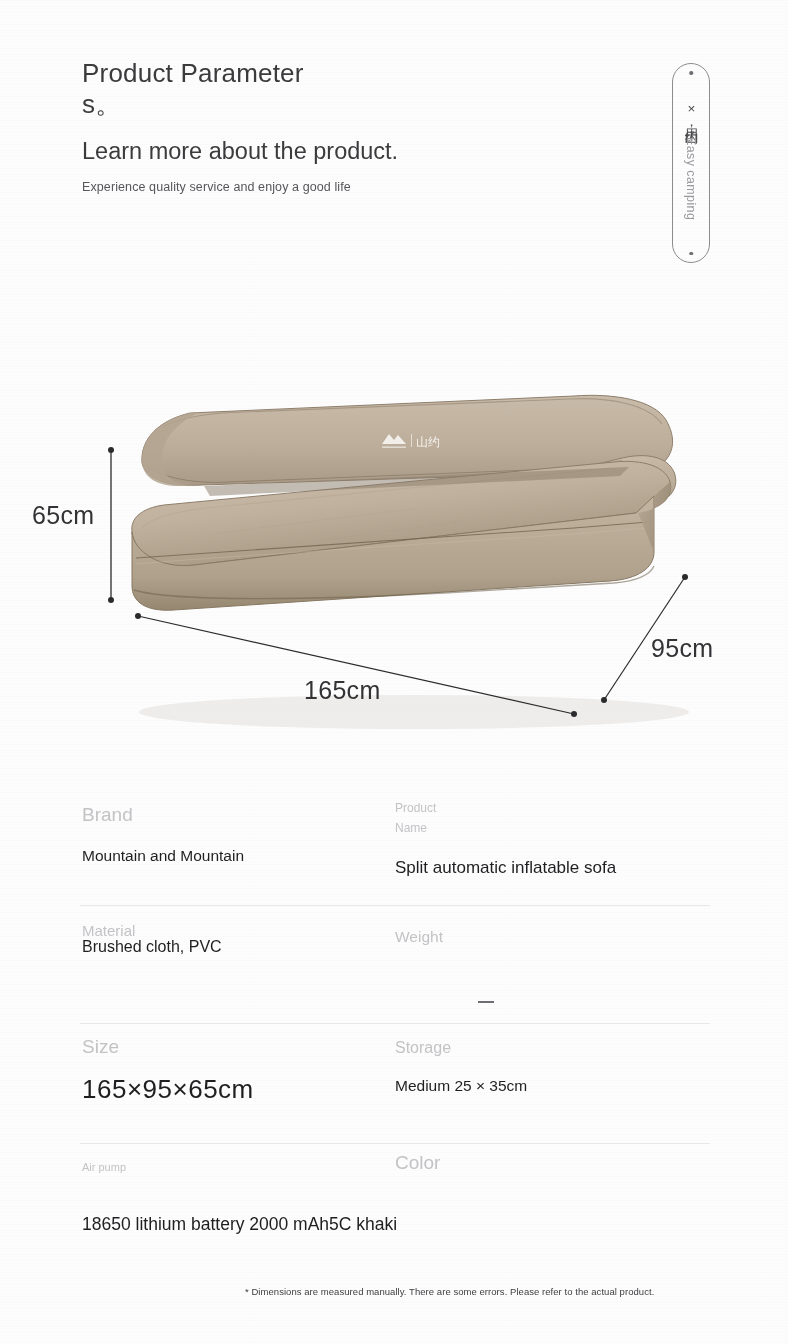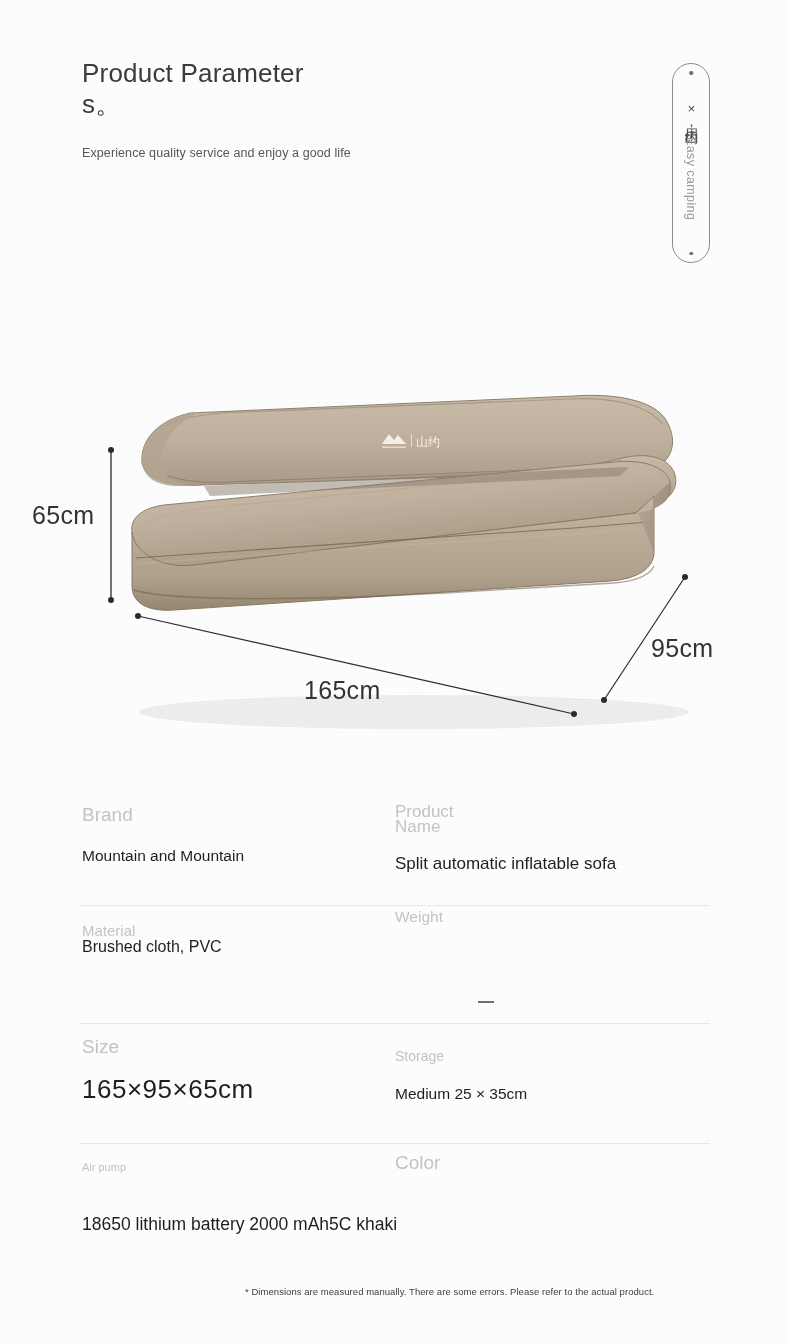--- a/index.html
+++ b/index.html
@@ -45,21 +45,21 @@
   .h-sub {
     margin-top:16px;
     font-size:23.5px;
     line-height:30px;
     color:#3b3b3d;
     font-weight:400;
     max-width:352px;
   }
 
   .h-tag {
-    margin-top:25px;
+    margin-top:13px;
     font-size:12.5px;
     line-height:16px;
     color:#56565a;
     letter-spacing:0.1px;
   }
 
   
   #badge {
     position:absolute;
     left:672px; top:63px;
@@ -133,31 +133,31 @@
   }
   .spec-val {
     color:#1f1f21;
     font-weight:400;
     white-space:nowrap;
   }
 
   
   .r0 .left  .spec-key { font-size:19px; line-height:22px; margin-top:14px; }
   .r0 .left  .spec-val { font-size:15.5px; margin-top:21px; }
-  .r0 .right .spec-key { font-size:17px;  line-height:15px; margin-top:14px; }
+  .r0 .right .spec-key { font-size:12px;  line-height:20px; margin-top:8px; }
   .r0 .right .spec-val { font-size:17px;  margin-top:20px; }
 
   .r1 .left  .spec-key { font-size:15px; margin-top:16px; }
   .r1 .left  .spec-val { font-size:16px; }
-  .r1 .right .spec-key { font-size:15.5px; margin-top:2px; }
+  .r1 .right .spec-key { font-size:15.5px; margin-top:22px; }
   .r1 .right .spec-val { font-size:17px;  margin-top:25px; }
 
   .r2 .left  .spec-key { font-size:19px; margin-top:14px; }
   .r2 .left  .spec-val { font-size:26px; margin-top:20px; letter-spacing:0.5px; }
-  .r2 .right .spec-key { font-size:14px; margin-top:23px; }
+  .r2 .right .spec-key { font-size:16px; margin-top:15px; }
   .r2 .right .spec-val { font-size:15.5px; margin-top:22px; }
 
   .r3 .left  .spec-key { font-size:11px; margin-top:16px; }
   .r3 .left  .spec-val { font-size:17.5px; margin-top:40px; }
   .r3 .right .spec-key { font-size:19px; margin-top:12px; }
 
   .divider {
     position:absolute;
     left:80px; width:630px; height:1px;
     background:#e7e7ea;
@@ -185,20 +185,21 @@
     letter-spacing:0.05px;
   }
 </style>
 </head>
 <body>
 
 <div id="page">
 
   <div id="header">
     <div class="h-title"><span>Product Parameters</span><span>。</span></div>
+    <div class="h-sub">Learn more about the product.</div>
     <div class="h-tag">Experience quality service and enjoy a good life</div>
   </div>
 
   <div id="badge">
     <span class="dot top"></span>
     <span class="vtext"><span>×用山约</span><span>，</span><span class="latin">Easy camping</span></span>
     <span class="dot bottom"></span>
   </div>
 
   <div id="photo">

